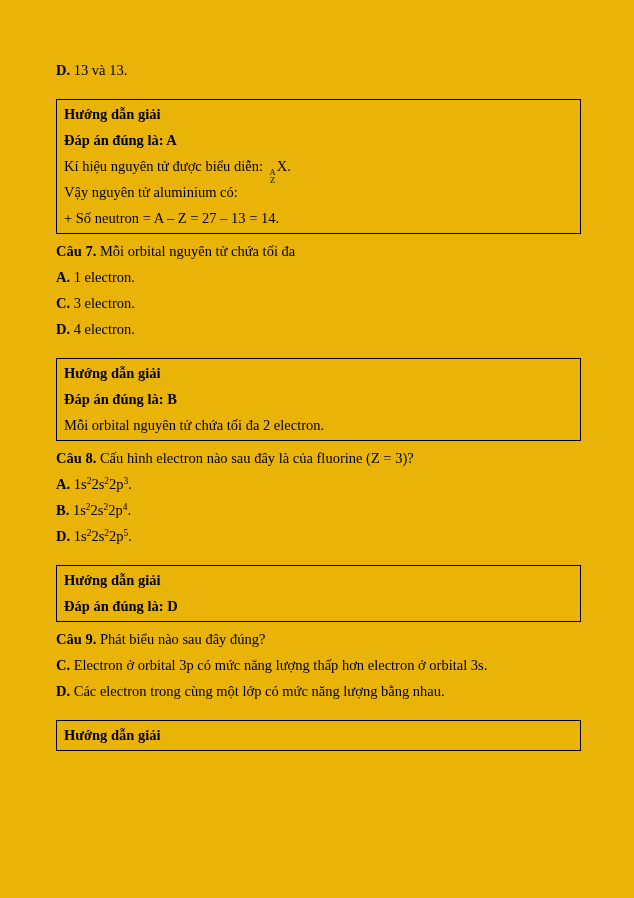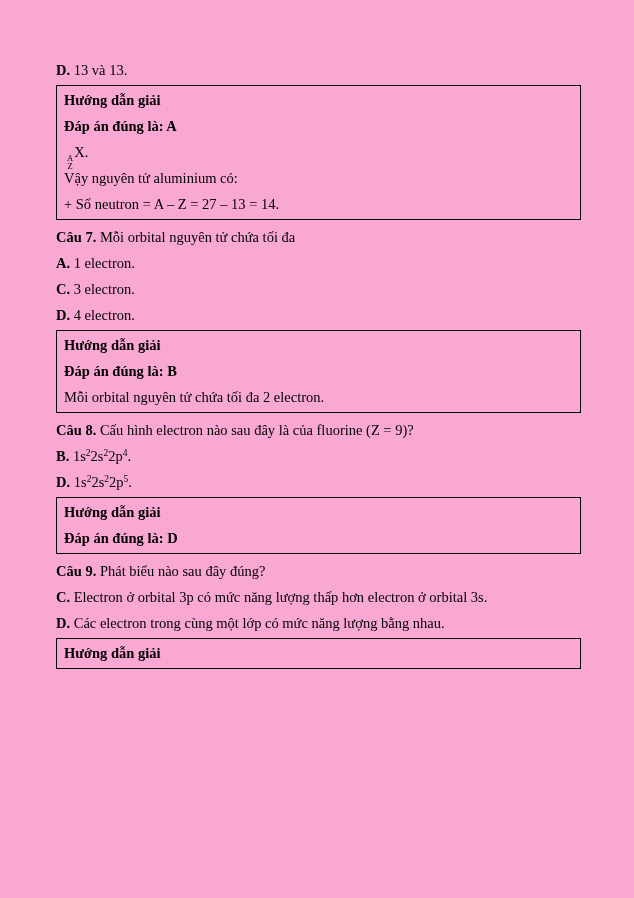--- a/index.html
+++ b/index.html
@@ -1,38 +1,38 @@
 <!DOCTYPE html>
 <html><head>
 <meta charset="utf-8">
 <style>
   html, body { margin: 0; padding: 0; background: #ffffff; }
   .page {
     position: relative;
     box-sizing: border-box;
     width: 634px;
     height: 898px;
-    background: #f9a8d4;
+    background: #eab308;
     padding: 57px 53px 0 56px;
     font-family: "Liberation Serif", "DejaVu Serif", serif;
     font-size: 14.5px;
     color: #000000;
     overflow: hidden;
   }
   .line {
     height: 26px;
     line-height: 26px;
     margin: 0;
     white-space: nowrap;
   }
   .bold { font-weight: bold; }
   .sbox {
     border: 1.5px solid #000000;
     padding: 1px 8px 2px 7px;
-    margin: 2px 0 4px 0;
+    margin: 16px 0 4px 0;
   }
   sup {
     font-size: 9.5px;
     line-height: 0;
     vertical-align: 5px;
   }
   .nuclide { display: inline; }
   .nstack {
     display: inline-flex;
     flex-direction: column;
@@ -47,40 +47,41 @@
 </head>
 <body>
 
 <div class="page">
 
   <p class="line"><b>D.</b><span> 13 và 13.</span></p>
 
   <div class="sbox">
     <p class="line bold">Hướng dẫn giải</p>
     <p class="line bold">Đáp án đúng là: A</p>
-    <p class="line"><span class="nuclide"><span class="nstack">
+    <p class="line"><span>Kí hiệu nguyên tử được biểu diễn: </span><span class="nuclide"><span class="nstack">
             <span>A</span>
             <span>Z</span>
           </span><span class="nsym">X</span></span><span>.</span></p>
     <p class="line">Vậy nguyên tử aluminium có:</p>
     <p class="line">+ Số neutron = A – Z = 27 – 13 = 14.</p>
   </div>
 
   <p class="line"><b>Câu 7.</b><span> Mỗi orbital nguyên tử chứa tối đa</span></p>
   <p class="line"><b>A.</b><span> 1 electron.</span></p>
   <p class="line"><b>C.</b><span> 3 electron.</span></p>
   <p class="line"><b>D.</b><span> 4 electron.</span></p>
 
   <div class="sbox">
     <p class="line bold">Hướng dẫn giải</p>
     <p class="line bold">Đáp án đúng là: B</p>
     <p class="line">Mỗi orbital nguyên tử chứa tối đa 2 electron.</p>
   </div>
 
-  <p class="line"><b>Câu 8.</b><span> Cấu hình electron nào sau đây là của fluorine (Z = 9)?</span></p>
+  <p class="line"><b>Câu 8.</b><span> Cấu hình electron nào sau đây là của fluorine (Z = 3)?</span></p>
+  <p class="line"><b>A.</b><span> 1s<sup>2</sup>2s<sup>2</sup>2p<sup>3</sup>.</span></p>
   <p class="line"><b>B.</b><span> 1s<sup>2</sup>2s<sup>2</sup>2p<sup>4</sup>.</span></p>
   <p class="line"><b>D.</b><span> 1s<sup>2</sup>2s<sup>2</sup>2p<sup>5</sup>.</span></p>
 
   <div class="sbox">
     <p class="line bold">Hướng dẫn giải</p>
     <p class="line bold">Đáp án đúng là: D</p>
   </div>
 
   <p class="line"><b>Câu 9.</b><span> Phát biểu nào sau đây đúng?</span></p>
   <p class="line"><b>C.</b><span> Electron ở orbital 3p có mức năng lượng thấp hơn electron ở orbital 3s.</span></p>

